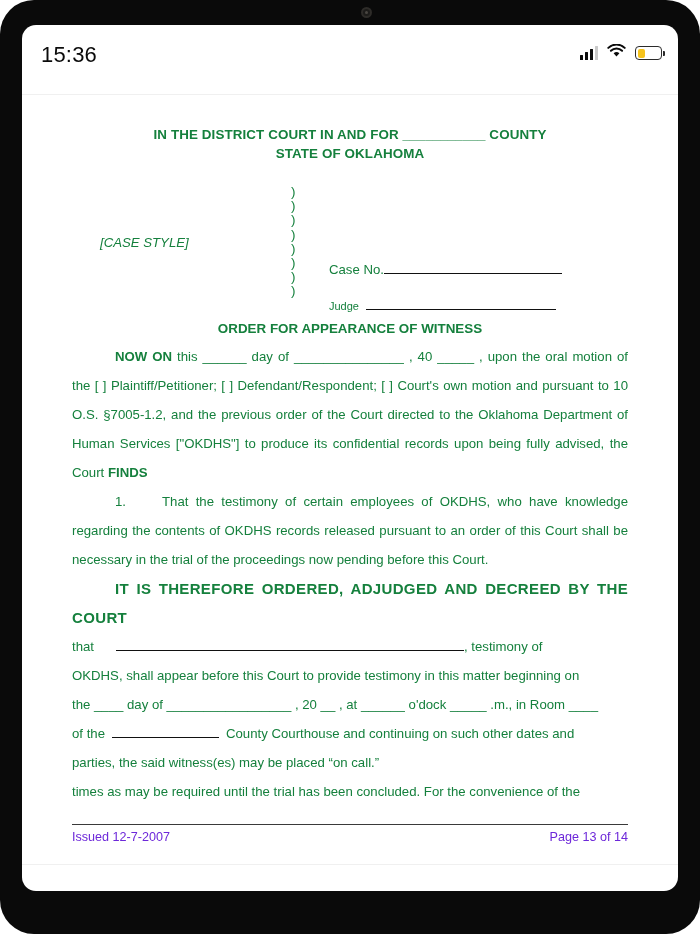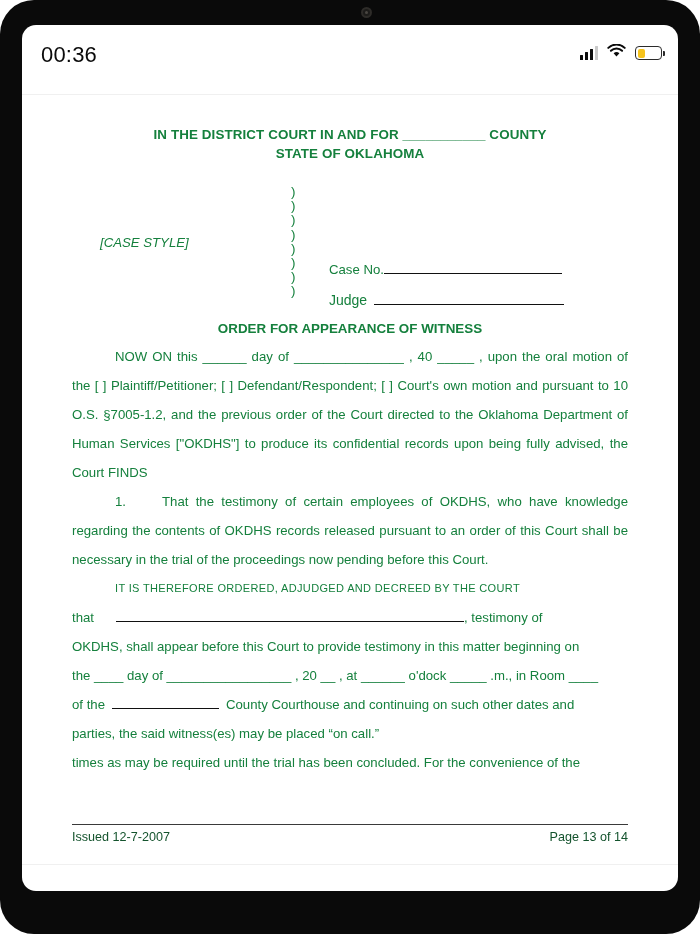--- a/index.html
+++ b/index.html
@@ -151,22 +151,22 @@
   }
   #parens span { display: block; }
   #caseno {
     position: absolute;
     left: 257px; top: 70px;
     font-size: 13.2px;
     white-space: nowrap;
   }
   #judge {
     position: absolute;
-    left: 257px; top: 101px;
-    font-size: 14px;
+    left: 257px; top: 107px;
+    font-size: 11px;
     white-space: nowrap;
   }
   .u-line {
     display: inline-block;
     border-bottom: 1.3px solid #111;
     vertical-align: baseline;
   }
 
   .title {
     font-weight: bold;
@@ -175,59 +175,59 @@
     margin-top: 6px;
     line-height: 26px;
   }
 
   .p {
     text-align: justify;
     text-justify: inter-word;
     font-size: 13.2px;
     line-height: 29px;
   }
-  .p b { font-weight: normal; margin-top: 12px; }
+  .p b { font-weight: bold; margin-top: 12px; }
   .indent { display: inline-block; width: 43px; }
   .indent-num { display: inline-block; width: 43px; }
   .gap-num { display: inline-block; width: 36px; }
   .ordered {
-    font-weight: normal;
+    font-weight: bold;
     text-align: justify;
-    font-size: 11px;
+    font-size: 15px;
     line-height: 29px;
     letter-spacing: 0.35px;
   }
   .ordered .lead { display: inline-block; width: 43px; }
   .nojust { text-align: left; }
 
   
   #footer {
     position: absolute;
     left: 50px;
     top: 728px;
     width: 556px;
     border-top: 1.3px solid #3a3a3a;
     padding-top: 5px;
     display: flex;
     justify-content: space-between;
     font-size: 12.6px;
-    color: #14532d;
+    color: #6d28d9;
   }
 </style>
 </head>
 <body>
 
 <div id="device">
 
   <div id="camera"></div>
 
   <div id="screen">
 
     <div id="statusbar">
-      <div id="clock">00:36</div>
+      <div id="clock">15:36</div>
       <div id="status-icons">
         <span class="bars">
           <i></i>
             <i></i>
             <i></i>
             <i></i>
         </span>
         <span>
           <svg width="19" height="14" viewBox="0 0 19 14">
             <path d="M9.5 12.6 L6.6 9.3 a4.4 4.4 0 0 1 5.8 0 Z" fill="#0b0b0b"></path>

